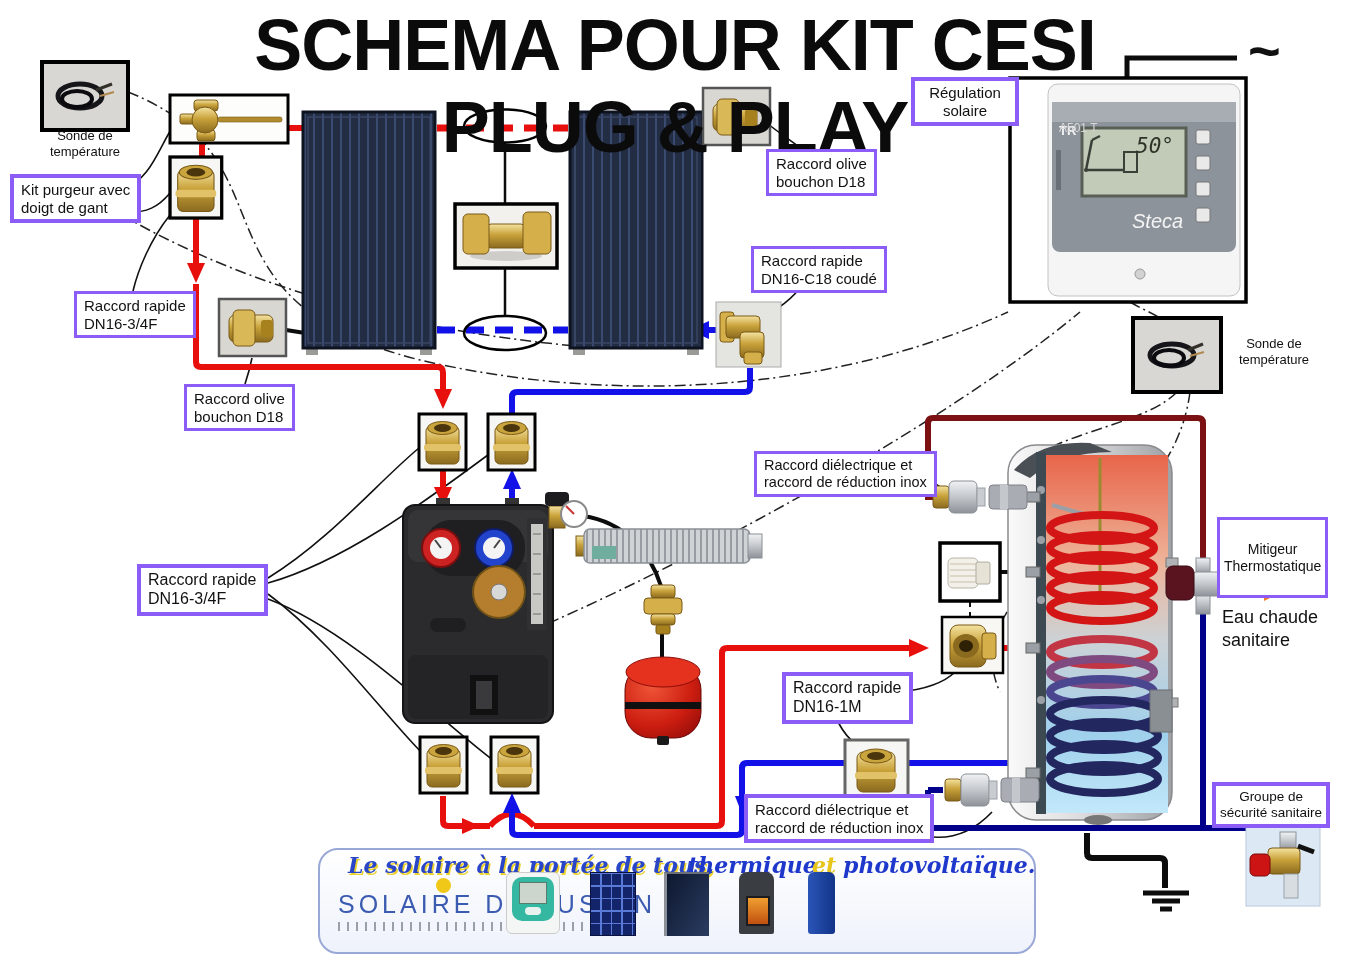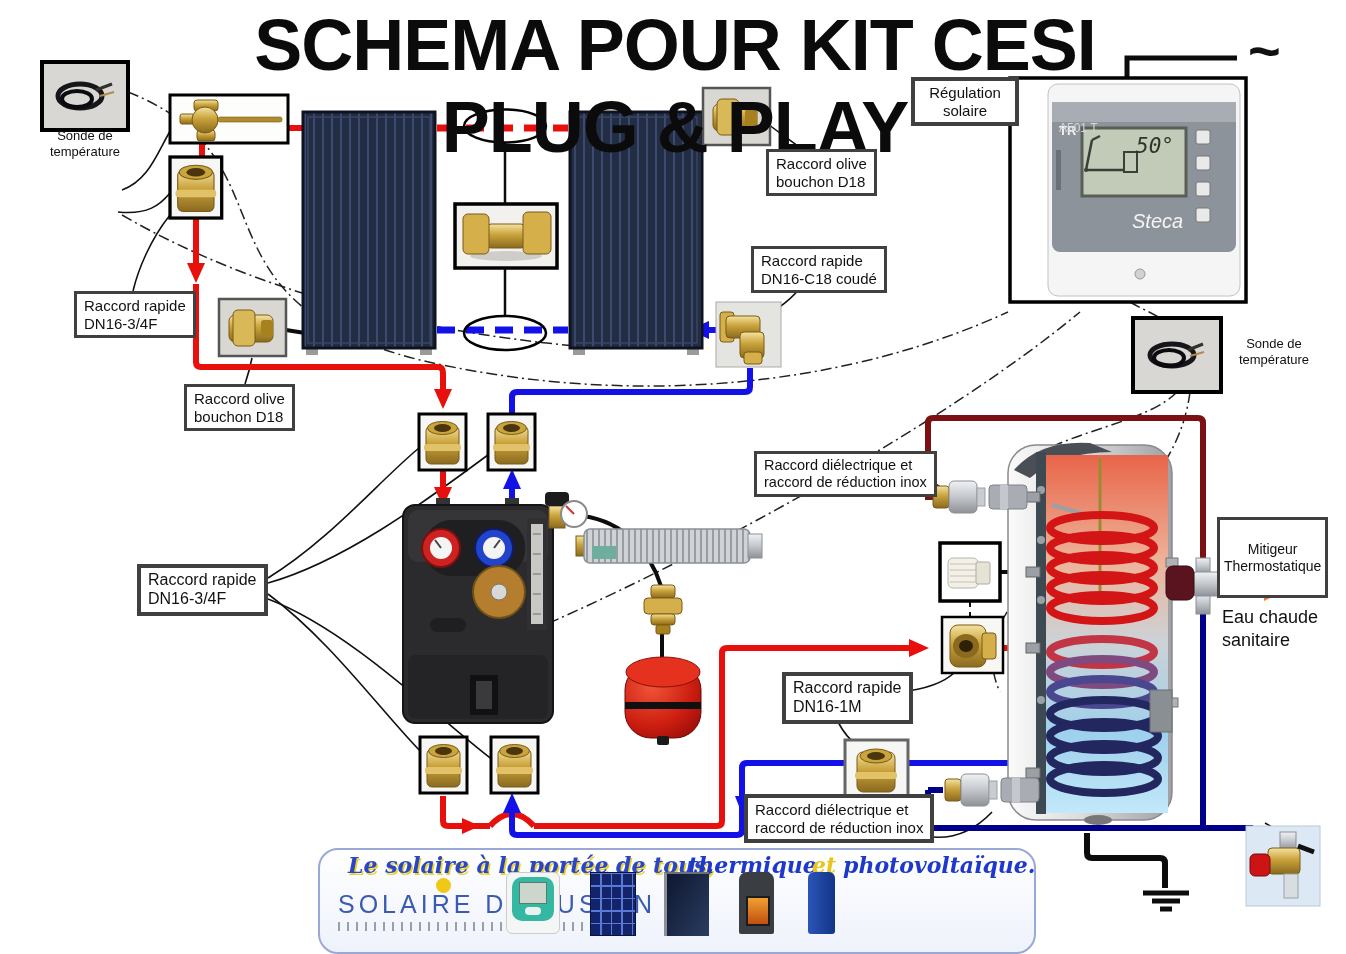--- a/index.html
+++ b/index.html
@@ -1,20 +1,20 @@
 <!DOCTYPE html>
 <html><head>
 <meta charset="utf-8">
 <style>
   html,body{margin:0;padding:0;background:#fff;}
   .stage{position:relative;width:1346px;height:954px;background:#fff;overflow:hidden;
          font-family:"Liberation Sans",sans-serif;}
   .art{position:absolute;left:0;top:0;}
   .txt{position:absolute;white-space:pre-line;color:#111;}
-  .lblbox{position:absolute;white-space:pre-line;background:#fff;border:3px solid #404040;
+  .lblbox{position:absolute;white-space:pre-line;background:#fff;border:3px solid #8b5cf6;
           padding:3px 7px;font-size:15px;line-height:1.18;color:#111;}
   .b4{border-width:4px;}
   .ctr{text-align:center;}
   .title{left:150px;top:4px;width:1050px;text-align:center;font-size:72px;font-weight:600;
          letter-spacing:-1px;color:#0b0b0b;}
   .formula{left:372px;top:60px;width:262px;text-align:center;font-size:18px;line-height:1.25;}
   .ac{left:1248px;top:18px;font-size:56px;font-weight:bold;}
   .ctl-tr{left:1059px;top:124px;font-size:13px;font-weight:bold;color:#f2f2f2;line-height:1;}
   .ctl-model{left:1059px;top:121px;font-size:12px;color:#d8d8d8;}
   .ctl-temp{left:1136px;top:134px;font-size:21px;font-style:italic;color:#2e3328;font-family:"DejaVu Sans Mono",monospace;}
@@ -427,20 +427,22 @@
 <g transform="translate(491,737)">
         <use href="#sock"></use>
       </g>
 </svg>
 
 <div class="txt title">SCHEMA POUR KIT CESI PLUG &amp; PLAY</div>
 <div class="txt ac">~</div>
 
 <div class="txt sondetxt" style="left:18px;top:128px;width:134px;">Sonde de
 température</div>
+<div class="lblbox b4" style="left:10px;top:174px;">Kit purgeur avec
+doigt de gant</div>
 <div class="lblbox" style="left:74px;top:291px;border-width:3.5px;">Raccord rapide
 DN16-3/4F</div>
 <div class="lblbox" style="left:184px;top:384px;border-width:3.5px;">Raccord olive
 bouchon D18</div>
 <div class="lblbox" style="left:766px;top:149px;">Raccord olive
 bouchon D18</div>
 <div class="lblbox" style="left:751px;top:246px;">Raccord rapide
 DN16-C18 coudé</div>
 <div class="lblbox b4 ctr" style="left:911px;top:77px;width:86px;">Régulation
 solaire</div>
@@ -451,20 +453,22 @@
 <div class="lblbox b4" style="left:137px;top:564px;font-size:16px;">Raccord rapide
 DN16-3/4F</div>
 <div class="lblbox ctr" style="left:1217px;top:517px;font-size:14px;padding:21px 4px;">Mitigeur
 Thermostatique</div>
 <div class="txt eau">Eau chaude
 sanitaire</div>
 <div class="lblbox b4" style="left:782px;top:672px;font-size:16px;">Raccord rapide
 DN16-1M</div>
 <div class="lblbox b4" style="left:744px;top:794px;">Raccord diélectrique et
 raccord de réduction inox</div>
+<div class="lblbox b4 ctr" style="left:1212px;top:782px;font-size:13.5px;padding:3px 4px;">Groupe de
+sécurité sanitaire</div>
 
 <div class="txt ctl-tr">TR</div>
 <div class="txt ctl-model">A501 T</div>
 <div class="txt ctl-temp">50°</div>
 <div class="txt ctl-brand">Steca</div>
 
 <div class="banner">
   <span class="tag tag1">Le solaire à la portée de tous,</span>
   <span class="tag tag2">thermique</span>
   <span class="tag tag3">et</span>

